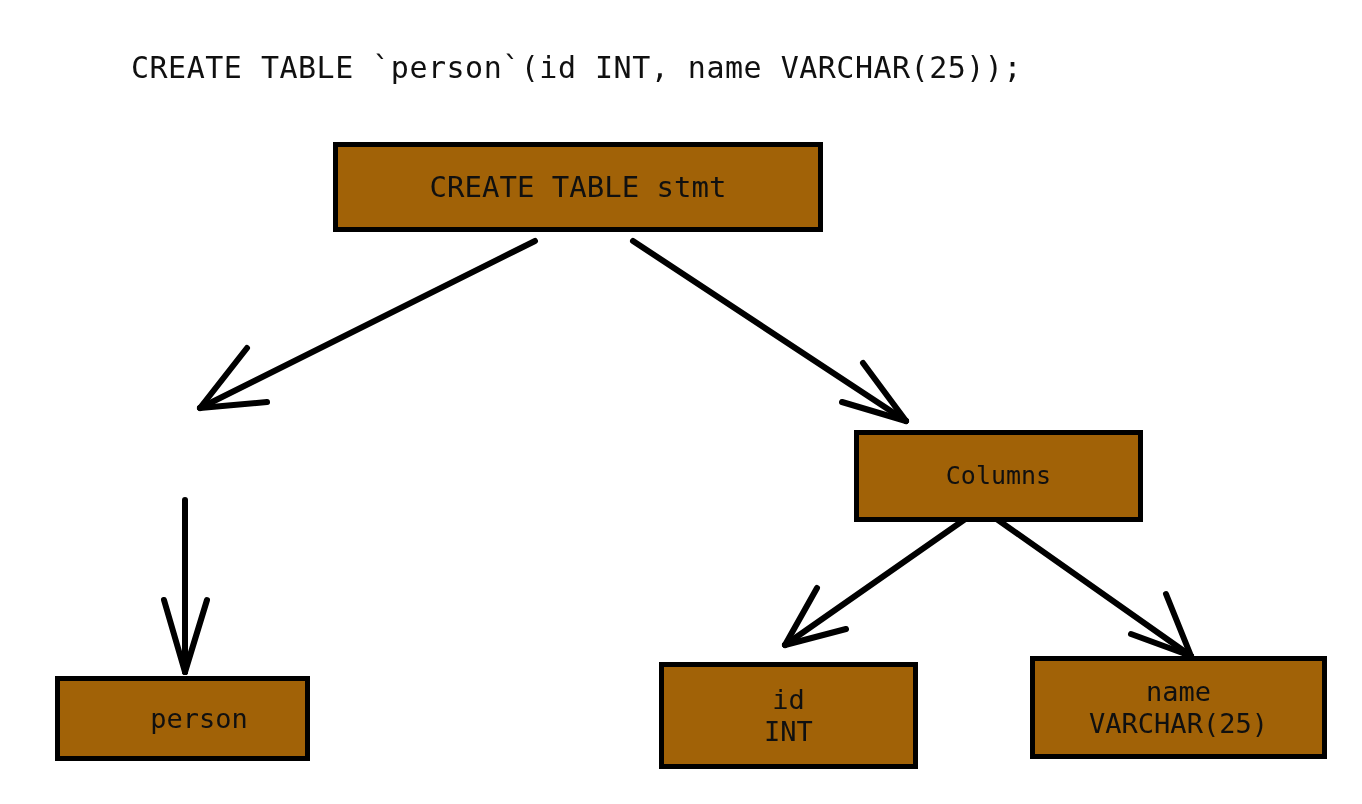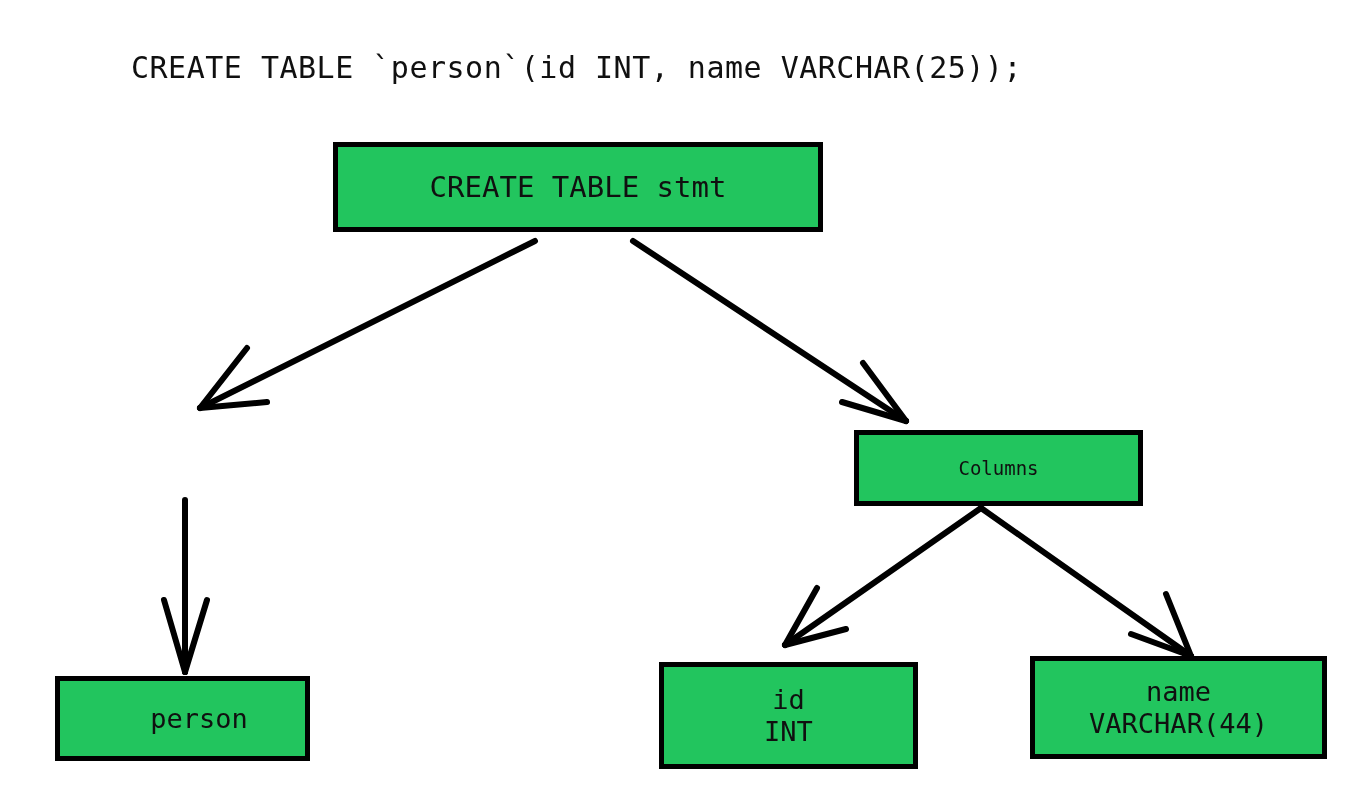--- a/index.html
+++ b/index.html
@@ -31,37 +31,37 @@
     font-size: 30px;
     letter-spacing: 0.5px;
     color: #101010;
     white-space: pre;
     font-family: "DejaVu Sans Mono", "Liberation Mono", monospace;
   }
   .node {
     position: absolute;
     box-sizing: border-box;
     border: 5px solid #000000;
-    background: #22c55e;
+    background: #a16207;
     display: flex;
     flex-direction: column;
     justify-content: center;
     color: #101010;
     line-height: 1.18;
     text-align: center;
     white-space: pre;
     font-family: "DejaVu Sans Mono", "Liberation Mono", monospace;
   }
   .node .line {
     display: block;
     white-space: pre;
   }
   #node-root   { left: 333px; top: 142px;  width: 490px; height: 90px;  font-size: 29px; }
   #node-table-name { left: 43px;  top: 422px; width: 278px; height: 76px; font-size: 27px; }
-  #node-columns    { left: 854px; top: 430px; width: 289px; height: 76px; font-size: 19px; }
+  #node-columns    { left: 854px; top: 430px; width: 289px; height: 92px; font-size: 25px; }
   #node-person     { left: 55px;  top: 676px; width: 255px; height: 85px; font-size: 27px; padding-left: 33px; }
   #node-id         { left: 635px; top: 662px; width: 259px; height: 107px; font-size: 27px; margin-left: 24px; }
   #node-name       { left: 1030px; top: 656px; width: 297px; height: 103px; font-size: 27px; }
 </style>
 </head>
 <body>
 
 <div id="canvas">
 
   <div class="sql-title">CREATE TABLE `person`(id INT, name VARCHAR(25));</div>
@@ -112,16 +112,16 @@
     <span class="line">person</span>
   </div>
 
   <div class="node" id="node-id">
     <span class="line">id</span>
     <span class="line">INT</span>
   </div>
 
   <div class="node" id="node-name">
     <span class="line">name</span>
-    <span class="line">VARCHAR(44)</span>
+    <span class="line">VARCHAR(25)</span>
   </div>
 
 </div>
 
 </body></html>

